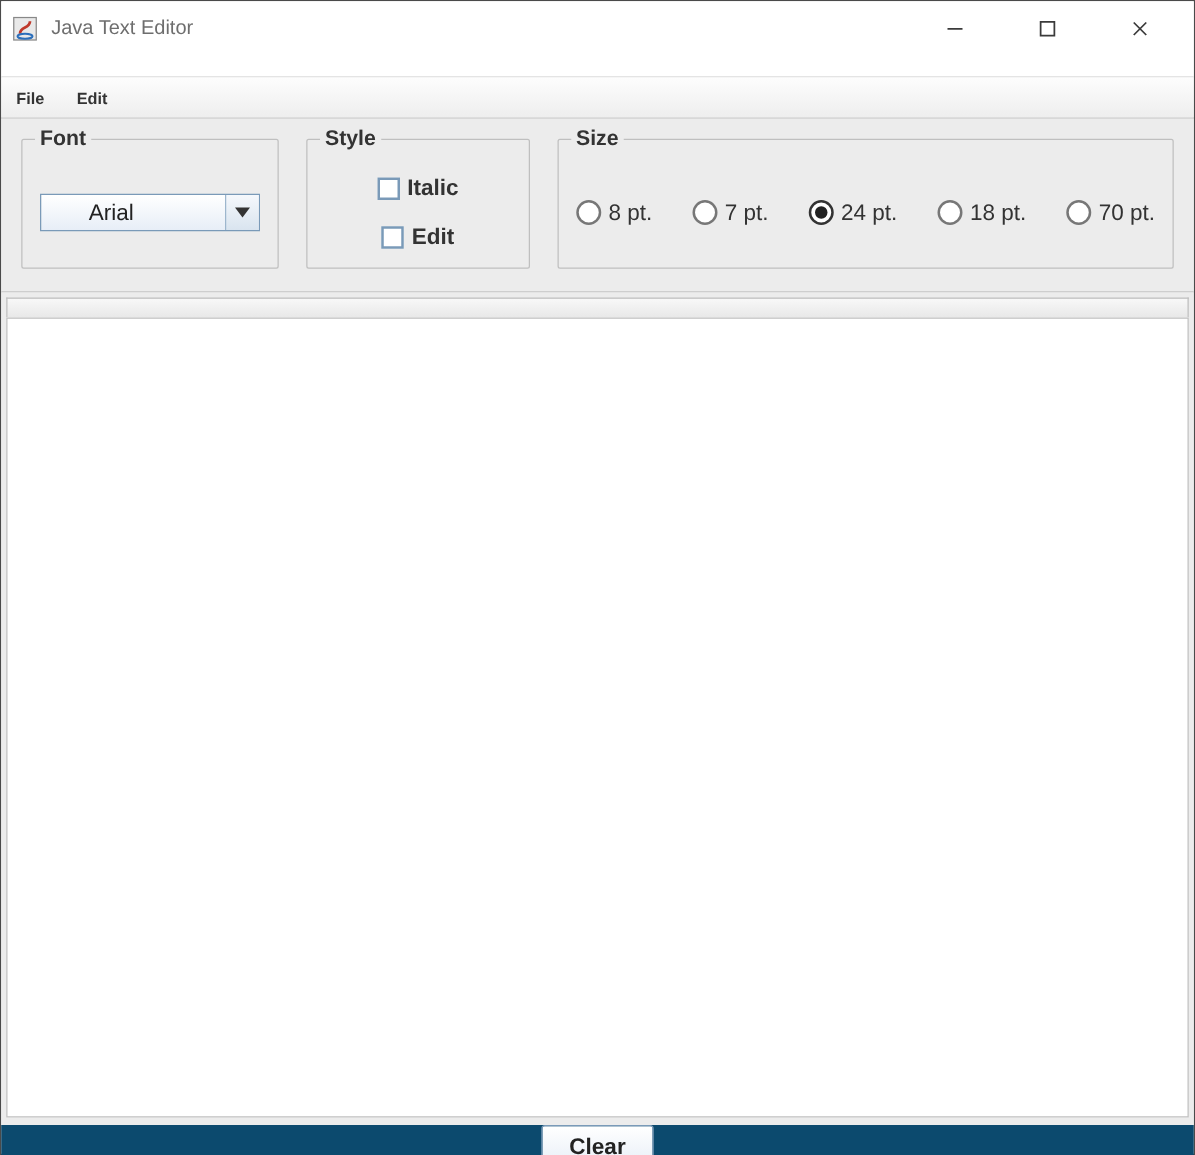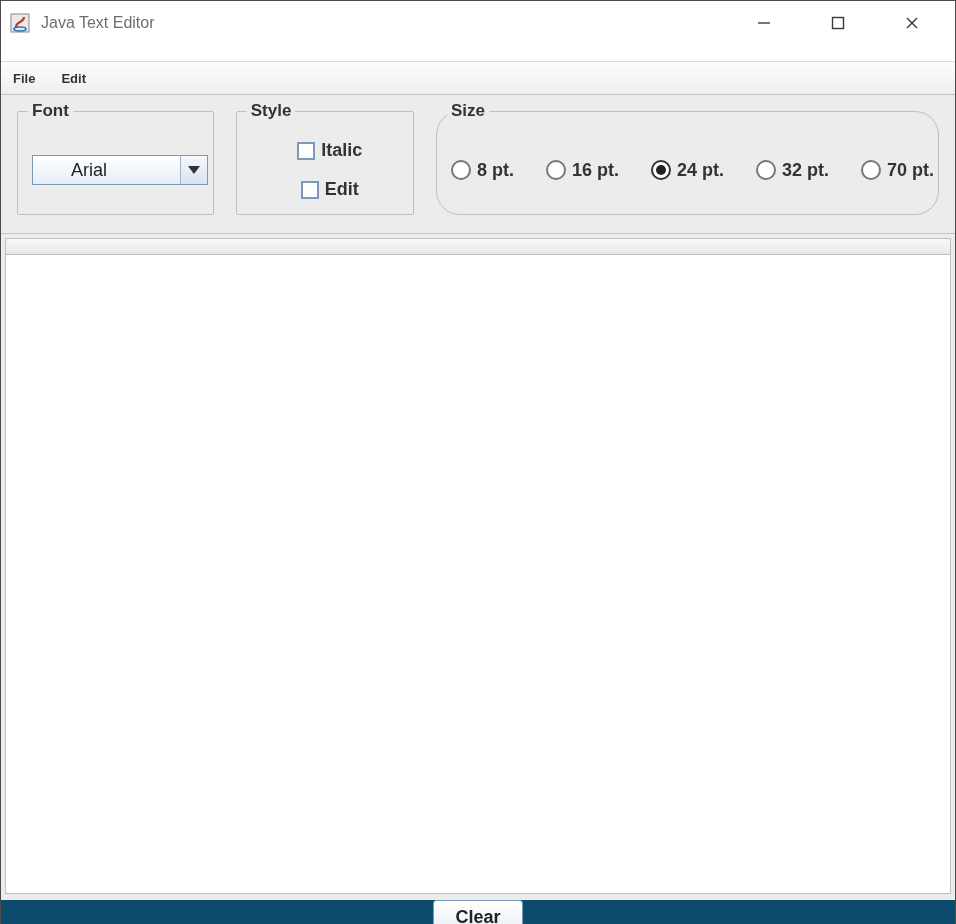--- a/index.html
+++ b/index.html
@@ -75,39 +75,39 @@
     background: #ececec;
     padding: 16px 16px 18px 16px;
     display: flex;
     gap: 22px;
     border-bottom: 1px solid #c4c4c4;
   }
   .group {
     position: relative;
     border: 1px solid #bfbfbf;
     border-radius: 2px;
-    padding: 28px 4px 14px 14px;
+    padding: 28px 14px 14px 14px;
     background: #ececec;
     box-sizing: border-box;
     display: flex;
     align-items: center;
   }
   .group-legend {
     position: absolute;
     top: -11px;
     left: 10px;
     background: #ececec;
     padding: 0 4px;
     font-size: 17px;
     font-weight: bold;
     color: #333;
   }
   .group-font  { width: 210px; }
   .group-style { width: 190px; gap: 18px; flex-direction: column; }
-  .group-size  { flex: 1; gap: 32px; justify-content: space-around; border-radius: 24px; }
+  .group-size  { flex: 1; gap: 32px; justify-content: space-around; }
 
   
   .combo {
     width: 176px;
     height: 30px;
     display: flex;
     border: 1px solid #7a9ab8;
     background: linear-gradient(#ffffff, #e7eef7);
     box-sizing: border-box;
     font-size: 18px;
@@ -141,21 +141,21 @@
     border: 2px solid #7a9ab8;
     background: #fff;
     box-sizing: border-box;
   }
 
   
   .radio {
     display: flex;
     gap: 6px;
     font-size: 18px;
-    font-weight: bold;
+    font-weight: normal;
     color: #333;
     white-space: nowrap;
   }
   .radio .ring {
     width: 16px; height: 16px;
     border: 2px solid #777;
     border-radius: 50%;
     display: flex; align-items: center; justify-content: center;
     background: #fff;
     box-sizing: content-box;
@@ -278,31 +278,31 @@
 
     <div class="group group-size">
       <span class="group-legend">Size</span>
 
       <label class="radio">
         <span class="ring"></span>
         <span>8 pt.</span>
       </label>
       <label class="radio">
         <span class="ring"></span>
-        <span>16 pt.</span>
+        <span>7 pt.</span>
       </label>
       <label class="radio">
         <span class="ring sel">
             <span class="dot"></span>
           </span>
         <span>24 pt.</span>
       </label>
       <label class="radio">
         <span class="ring"></span>
-        <span>32 pt.</span>
+        <span>18 pt.</span>
       </label>
       <label class="radio">
         <span class="ring"></span>
         <span>70 pt.</span>
       </label>
     </div>
   </div>
 
   <div class="editor-wrap">
     <div class="editor-header-bar"></div>

